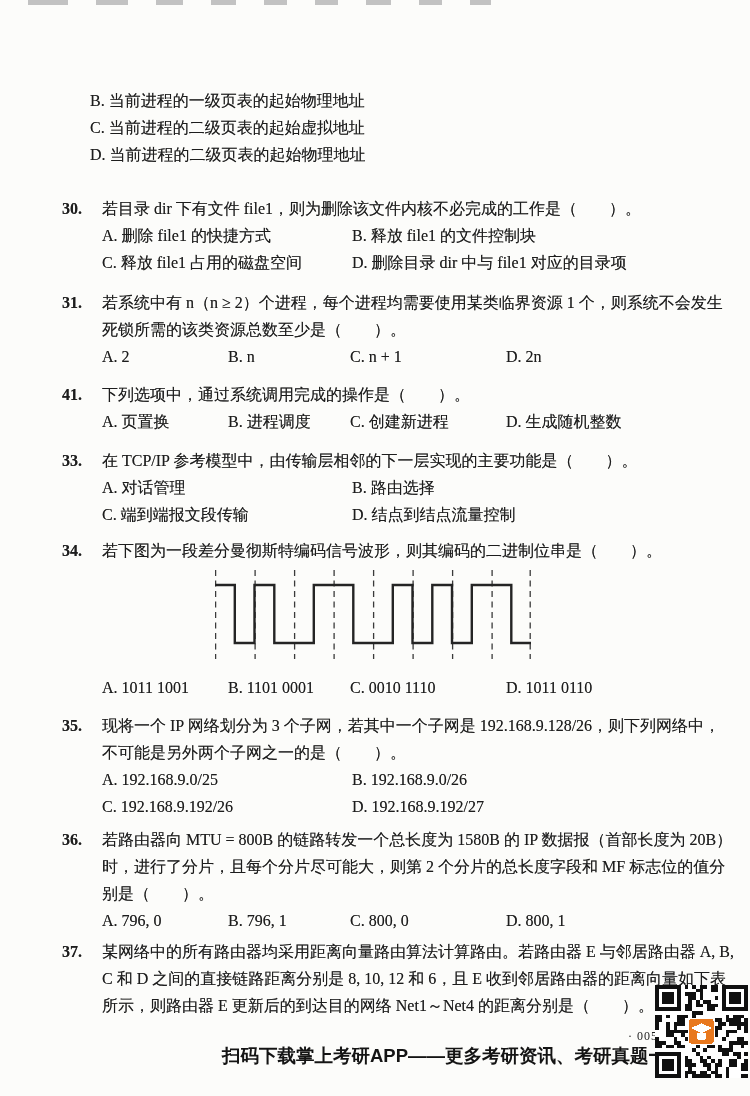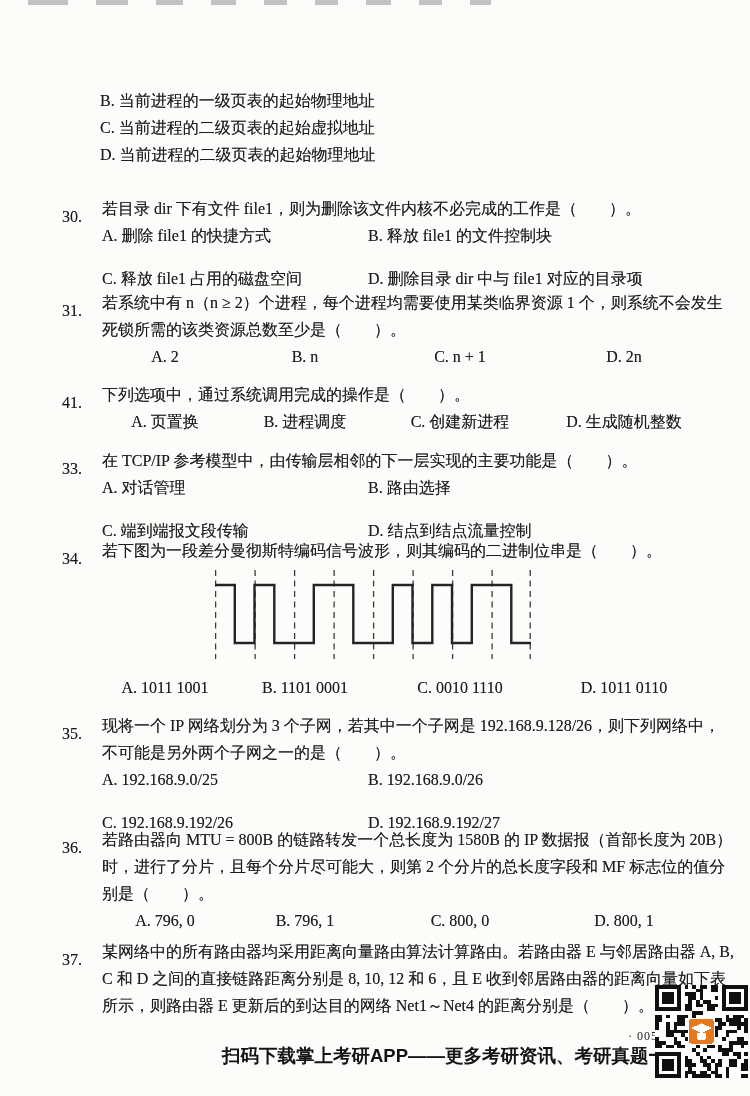--- a/index.html
+++ b/index.html
@@ -18,26 +18,26 @@
   .artifact-strip span:nth-child(3){width:27px;}
   .artifact-strip span:nth-child(4){width:25px;}
   .artifact-strip span:nth-child(5){width:23px;}
   .artifact-strip span:nth-child(6){width:23px;}
   .artifact-strip span:nth-child(7){width:25px;}
   .artifact-strip span:nth-child(8){width:23px;}
   .artifact-strip span:nth-child(9){width:21px;}
 
   .txt{font-size:16px;text-shadow:0 0 .4px rgba(0,0,0,.5);}
   .line{height:27px;line-height:27px;white-space:nowrap;}
-  .carryover{position:absolute;left:100px;top:87px;}
+  .carryover{position:absolute;left:90px;top:87px;}
   .q{position:absolute;left:62px;width:632px;}
-  .qnum{position:absolute;left:0;top:8px;font-weight:normal;height:27px;line-height:27px;}
+  .qnum{position:absolute;left:0;top:0;font-weight:bold;height:27px;line-height:27px;}
   .qbody{margin-left:40px;}
-  .opts{display:grid;gap:16px;}
-  .opts.c4{grid-template-columns:126px 122px 156px 1fr;text-align:center;}
+  .opts{display:grid;}
+  .opts.c4{grid-template-columns:126px 122px 156px 1fr;}
   .opts.c2{grid-template-columns:250px 1fr;}
   .opt{height:27px;line-height:27px;white-space:nowrap;}
   .wave-spacer{height:110px;position:relative;}
   .wave-spacer svg{position:absolute;left:113px;top:4px;}
 
   .pagenum{position:absolute;left:598px;top:1029px;width:60px;font-size:12px;
            letter-spacing:1px;text-align:right;}
   .slogan{position:absolute;left:222px;top:1043px;font-size:18.5px;font-weight:bold;
           color:#141414;white-space:nowrap;font-family:"Liberation Sans","DejaVu Sans",sans-serif;}
   .qr{position:absolute;left:655px;top:985px;width:93px;height:93px;}

